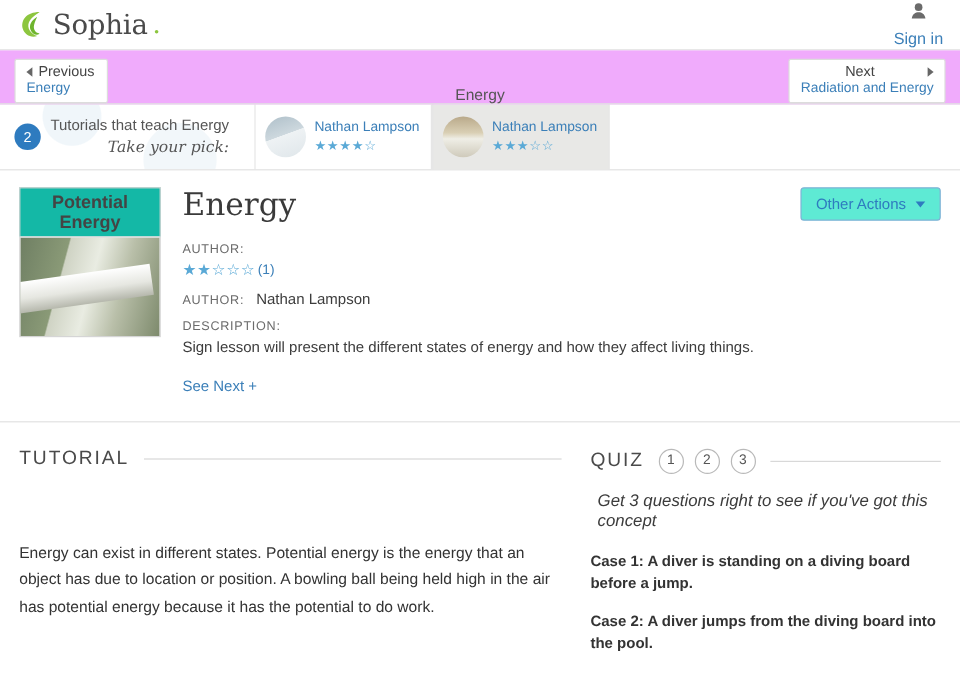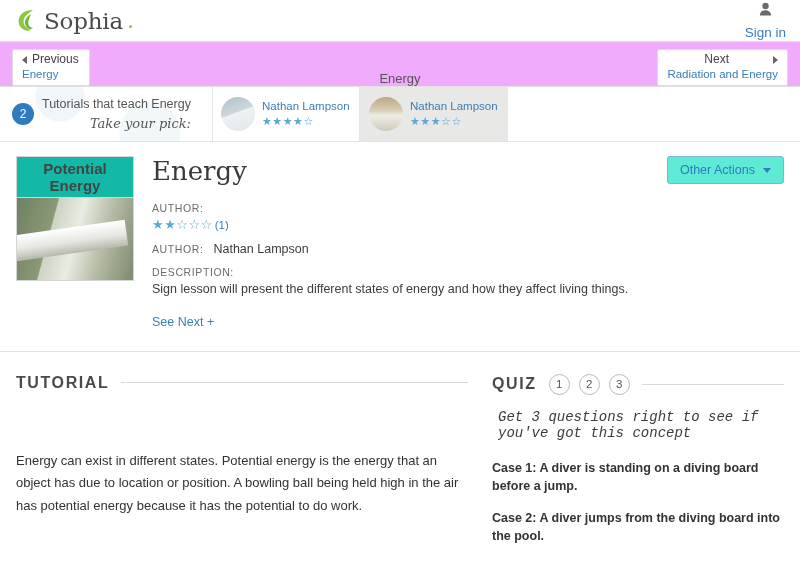--- a/index.html
+++ b/index.html
@@ -279,40 +279,39 @@
     display: flex;
     align-items: center;
     gap: 12px;
     margin-bottom: 14px;
   }
   .sec-title {
     font-family: "Liberation Sans", sans-serif;
     font-size: 16px;
     letter-spacing: 1.6px;
     color: #4a4a4a;
-    font-weight: bold;
   }
   .sec-rule {
     flex: 1;
     height: 1px;
     background: #d8d8d8;
   }
   .quiz-nums { display: flex; gap: 9px; }
   .qnum {
     width: 21px; height: 21px;
     border-radius: 50%;
     border: 1px solid #b9b9b9;
     color: #555;
     font-size: 11.5px;
     display: flex; align-items: center; justify-content: center;
     cursor: pointer;
     background: #fff;
   }
   .handwrite {
-    font-family: Liberation Mono, monospace;
+    font-family: Liberation Sans, sans-serif;
     font-style: italic;
     font-size: 14px;
     color: #3c3c3c;
     margin: 4px 0 18px 6px;
   }
   .case {
     font-size: 12.5px;
     font-weight: bold;
     color: #333;
     line-height: 1.45;

